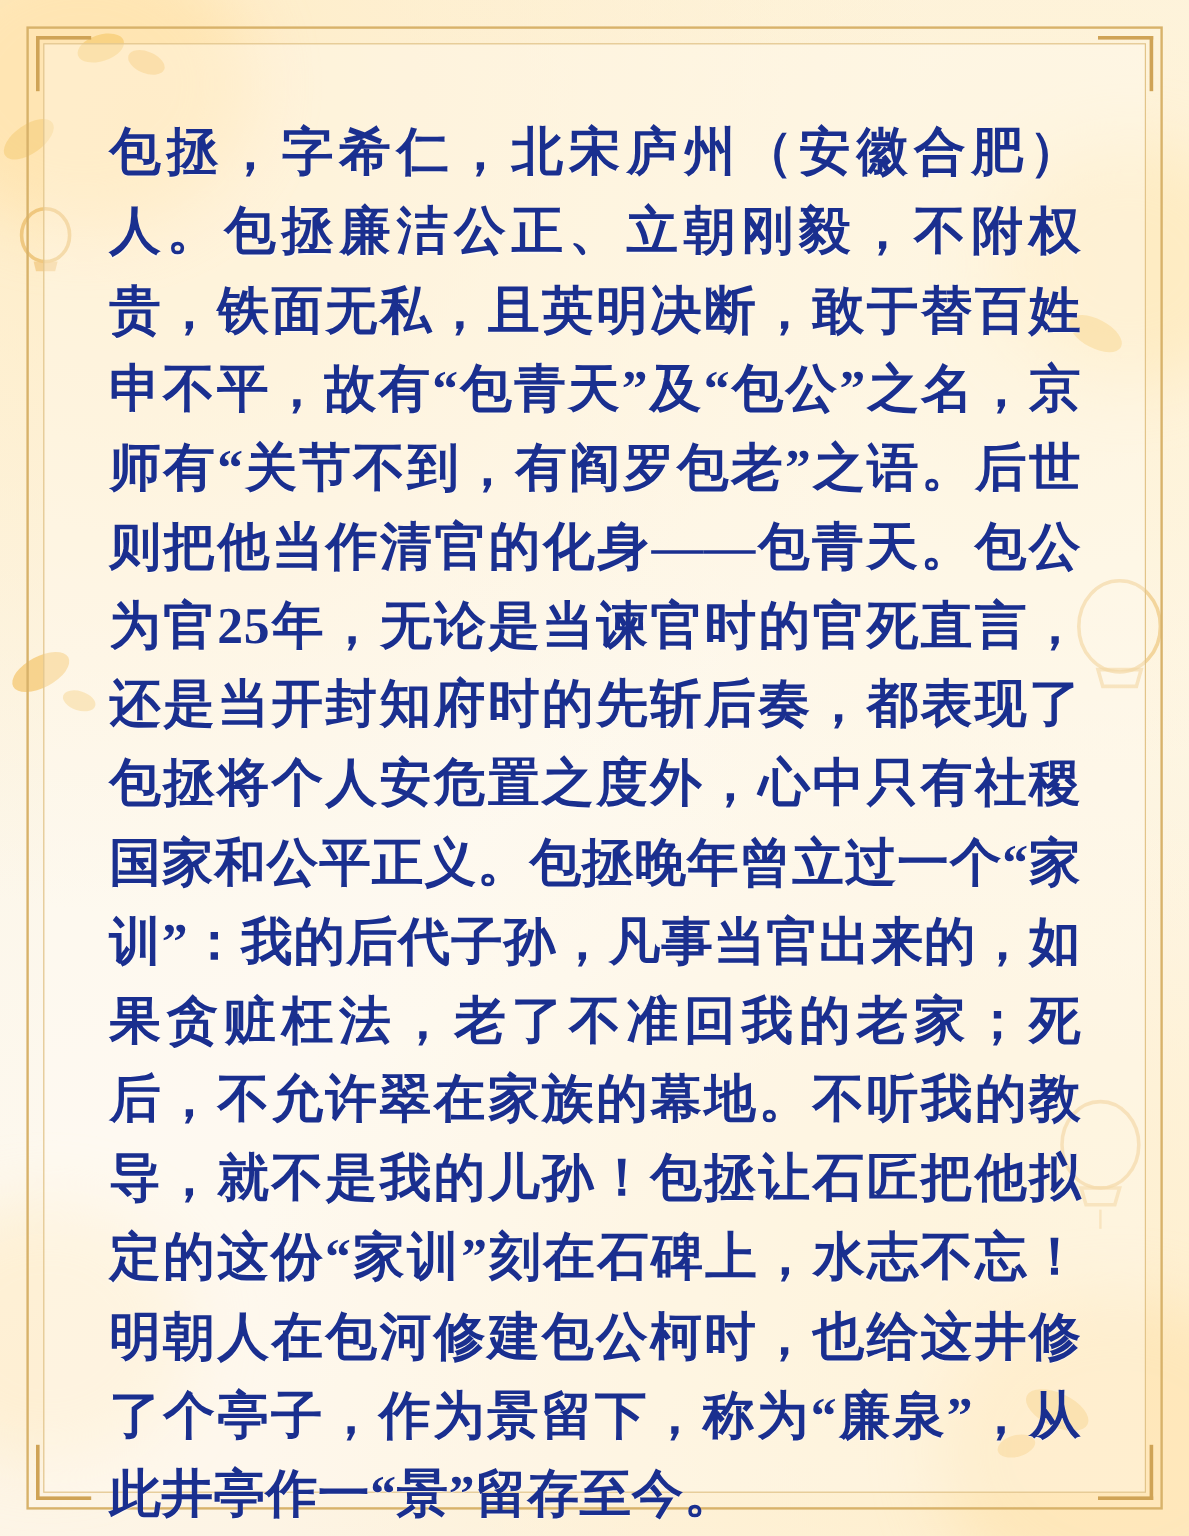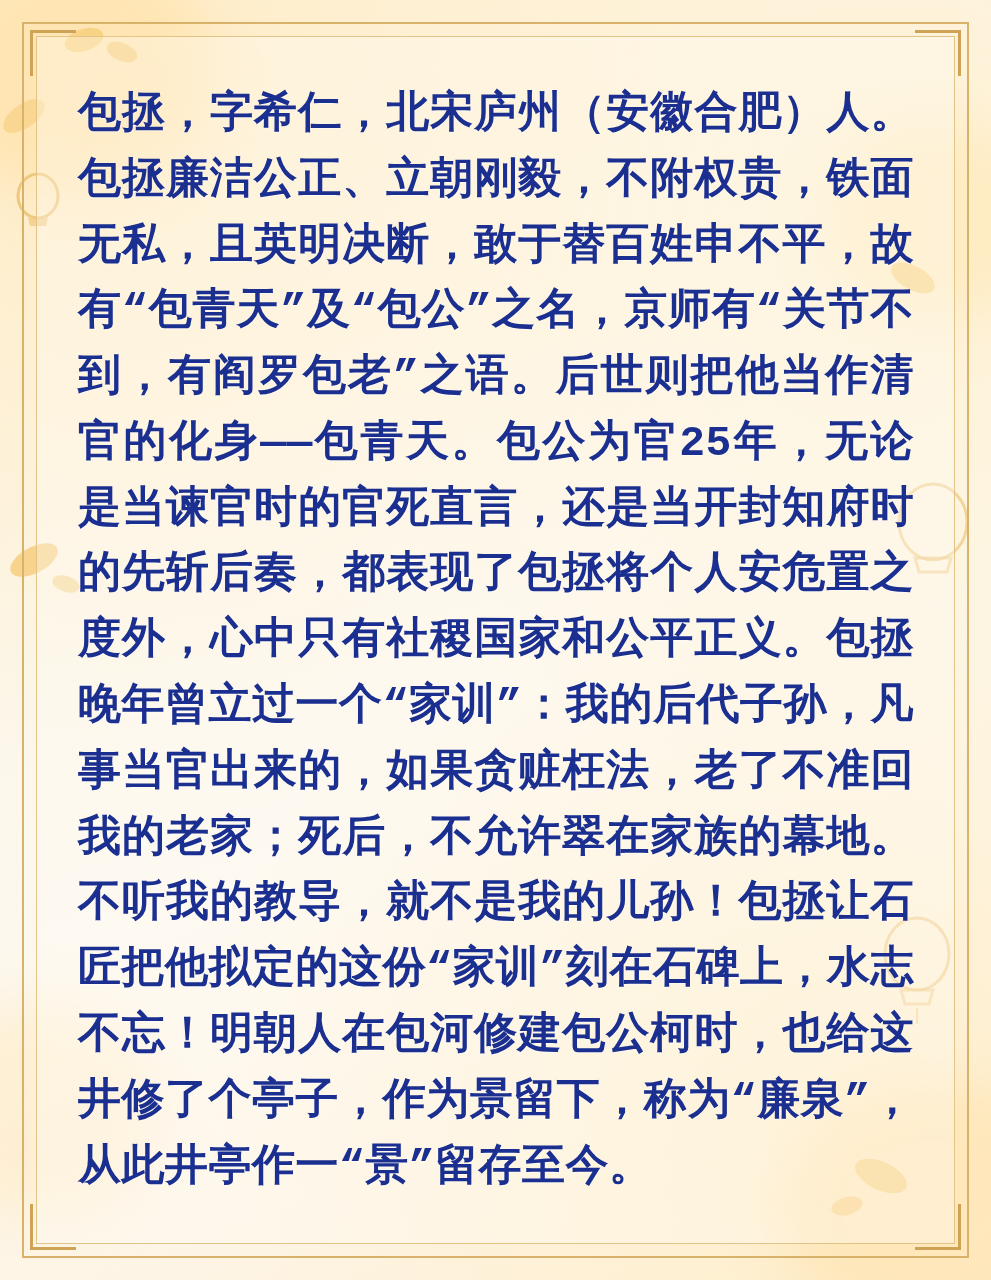--- a/index.html
+++ b/index.html
@@ -82,29 +82,29 @@
 
   .content {
     position: absolute;
     left: 78px;
     top: 82px;
     width: 836px;
     box-sizing: border-box;
   }
 
   .body-text {
-    font-family: Liberation Mono, monospace;
+    font-family: Liberation Serif, serif;
     font-size: 43px;
     line-height: 1.53;
     letter-spacing: 0.5px;
     color: #1a2f8f;
     font-weight: 600;
     text-align: justify;
     text-justify: inter-ideograph;
-    margin: 0;
+    margin: 13px;
     text-shadow: 0 1px 0 rgba(255,255,255,0.5);
   }
 </style>
 </head>
 <body>
 
 <div class="poster">
 
   <div class="glow g1"></div>
   <div class="glow g2"></div>

